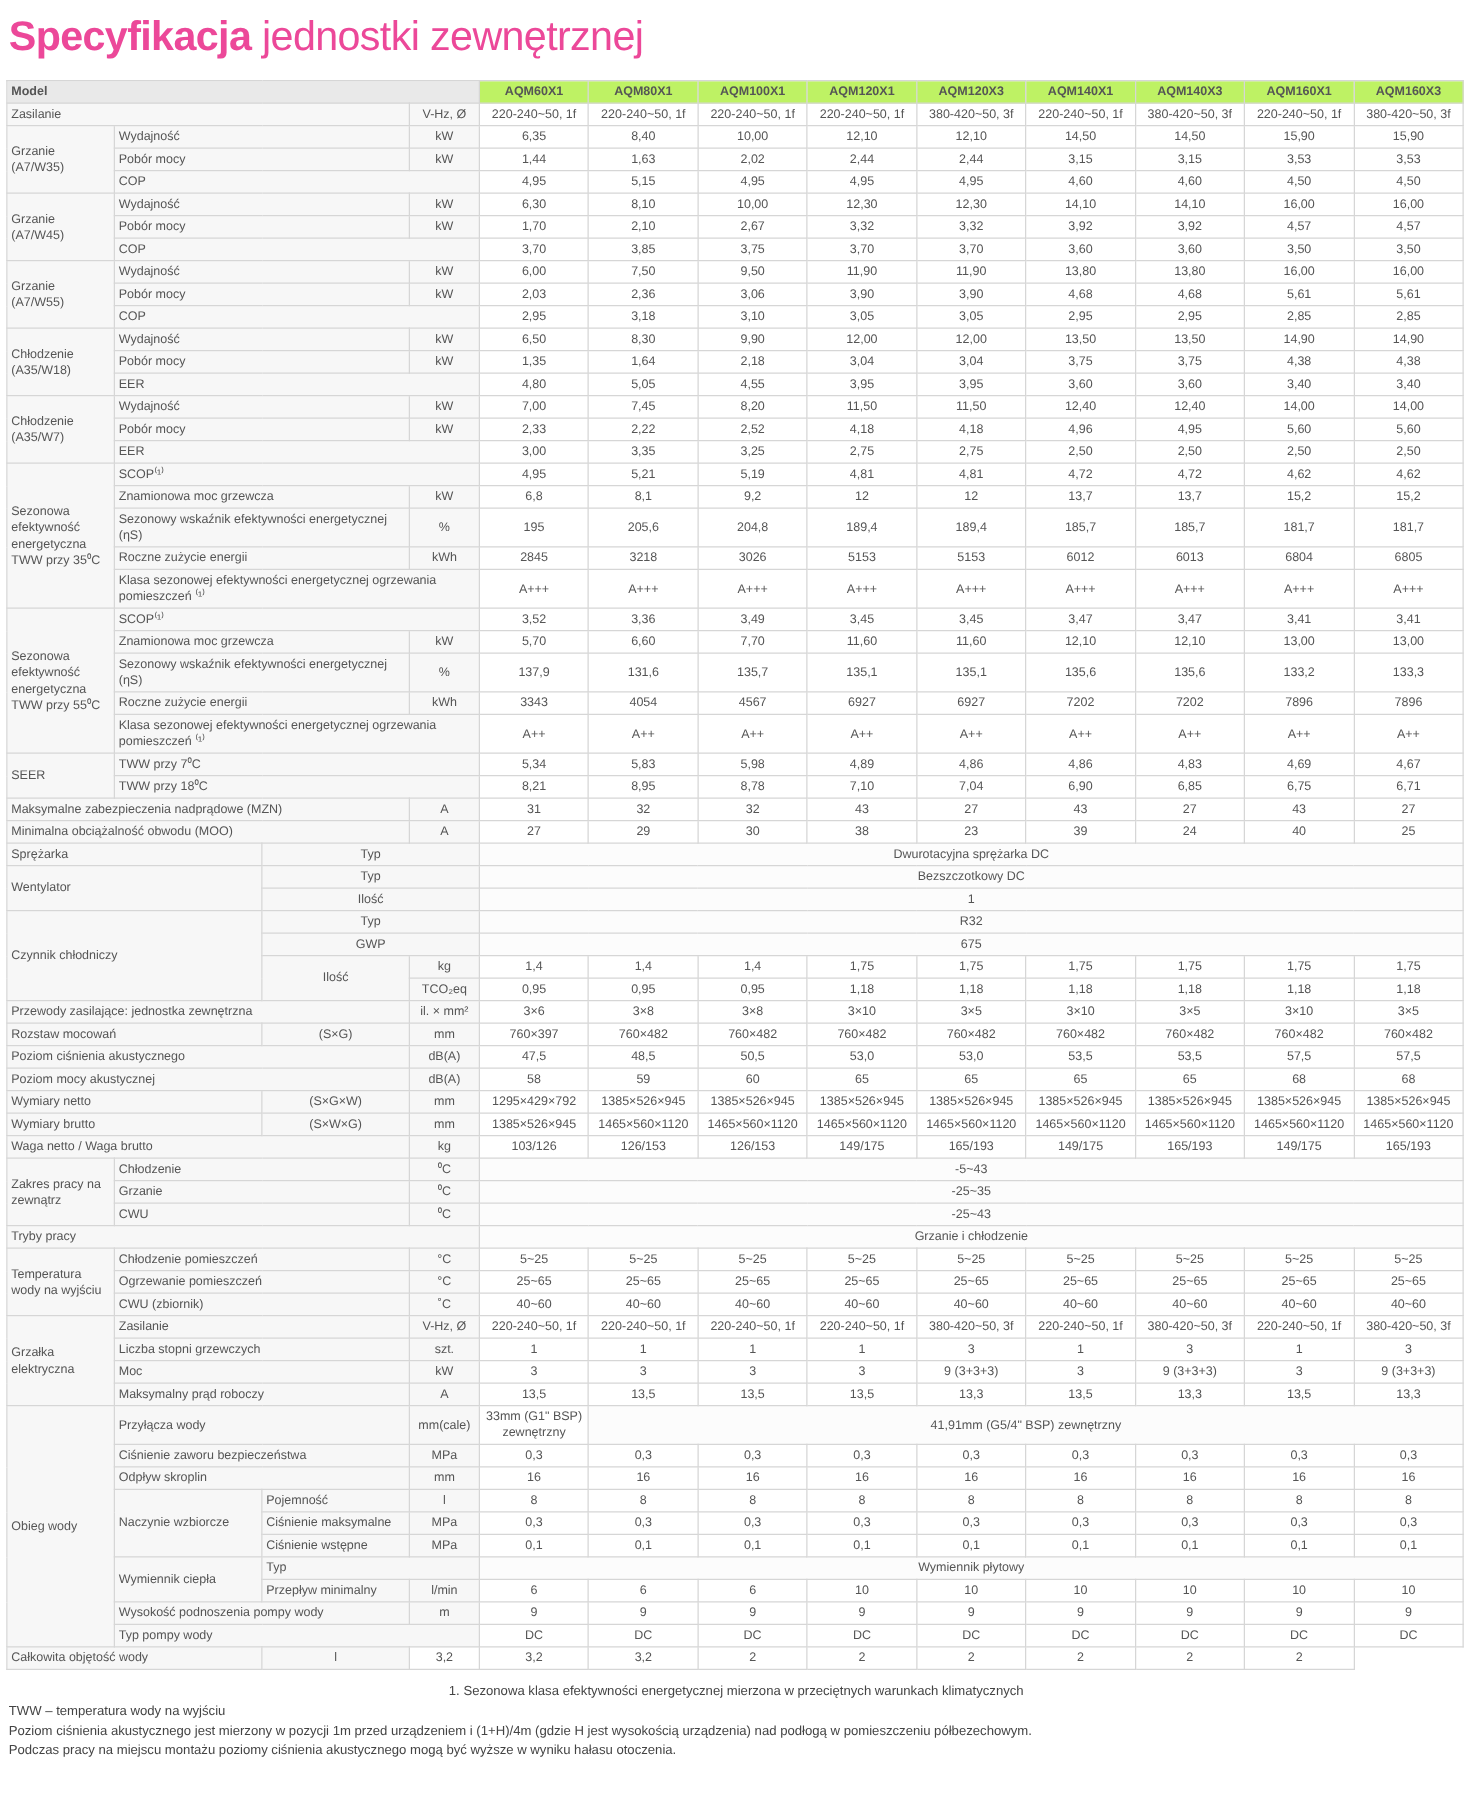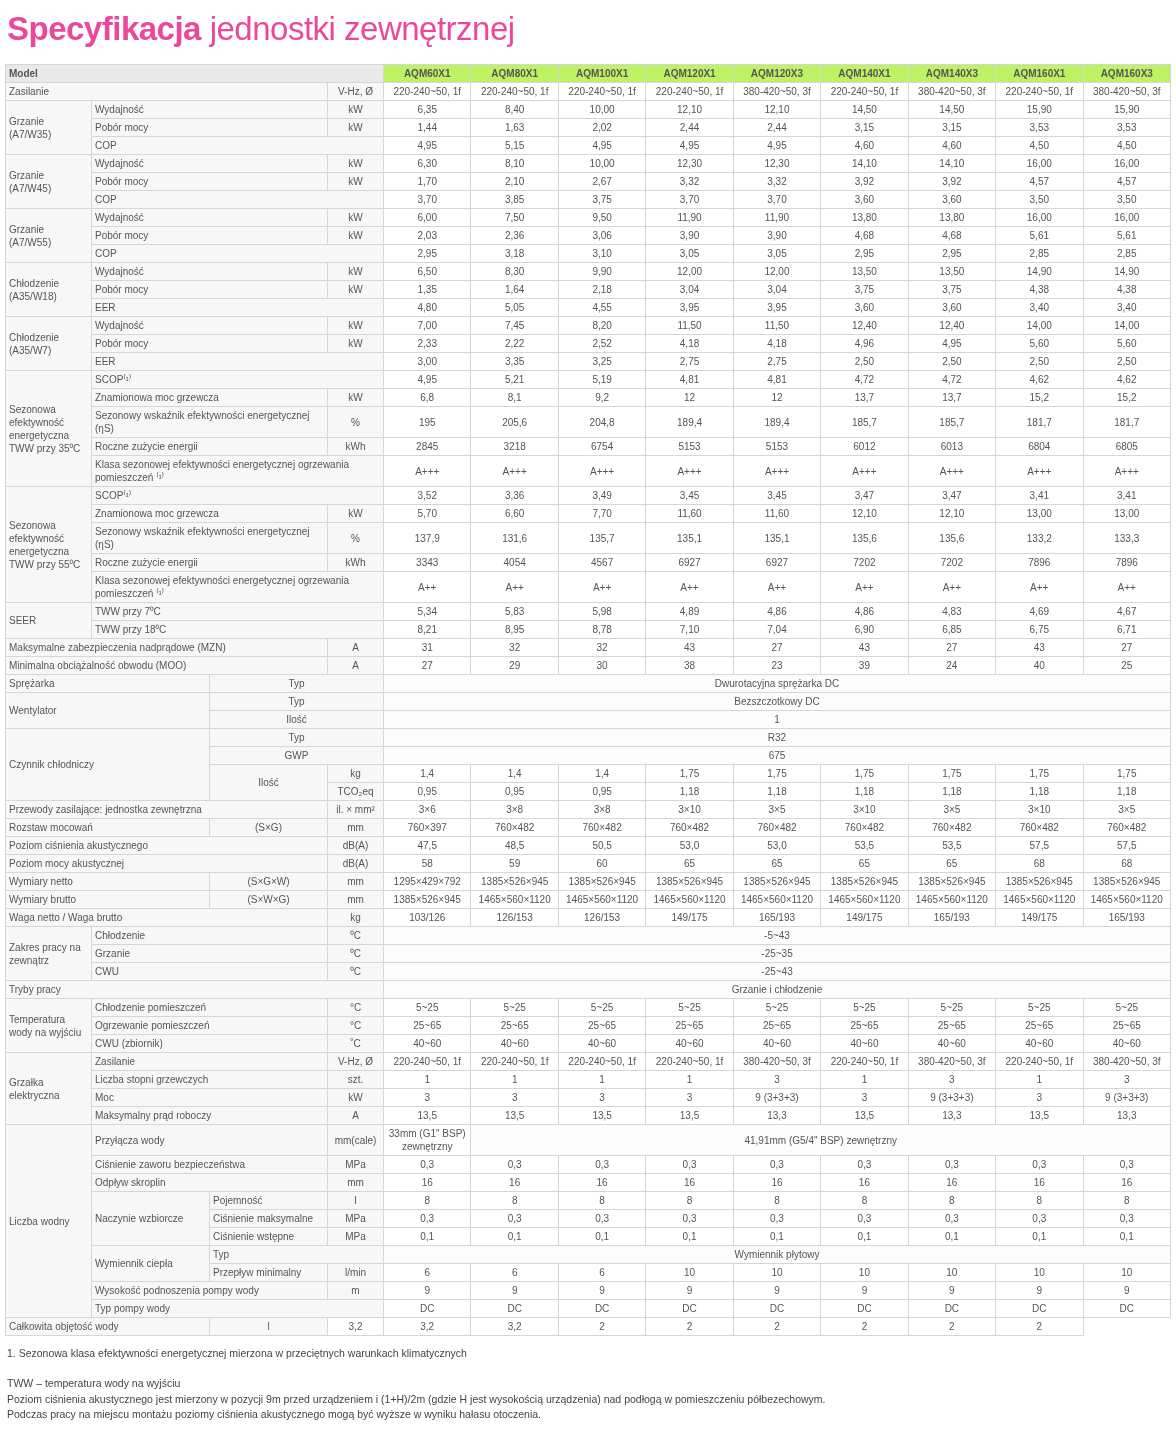--- a/index.html
+++ b/index.html
@@ -11,21 +11,21 @@
   table.spec td{border:1px solid #d6d6d6;padding:2px 3px;line-height:1.3;vertical-align:middle;color:#555;word-wrap:break-word;}
   .c-h{background:#e9e9e9;font-weight:bold;color:#3a3a3a;text-align:left;padding-left:5px;}
   .c-m{background:#bef264;font-weight:bold;color:#3a3a3a;text-align:center;}
   .c-lbl{background:#f7f7f7;color:#4a4a4a;text-align:left;padding-left:5px;}
   .c-ctr{text-align:center;padding-left:3px;}
   .c-unit{background:#f7f7f7;color:#4a4a4a;text-align:center;}
   .c-val{text-align:center;color:#555;background:#ffffff;}
   .c-vspan{background:#fcfcfc;}
   .notes{margin-top:10px;font-size:10.5px;color:#444;line-height:1.5;padding-left:2px;}
   .note{margin:0;}
-  .note.gap-after{margin-bottom:14px;}
+  .note.gap-after{text-align:center;}
 </style>
 </head>
 <body>
 
 <div class="page">
   <h1 class="title"><span class="bold">Specyfikacja</span><span> jednostki zewnętrznej</span></h1>
 
   <table class="spec">
     <colgroup>
       <col style="width:86px">
@@ -300,21 +300,21 @@
           <td class="c-val">185,7</td>
           <td class="c-val">185,7</td>
           <td class="c-val">181,7</td>
           <td class="c-val">181,7</td>
         </tr>
         <tr>
           <td colspan="2" class="c-lbl">Roczne zużycie energii</td>
           <td class="c-unit">kWh</td>
           <td class="c-val">2845</td>
           <td class="c-val">3218</td>
-          <td class="c-val">6754</td>
+          <td class="c-val">3026</td>
           <td class="c-val">5153</td>
           <td class="c-val">5153</td>
           <td class="c-val">6012</td>
           <td class="c-val">6013</td>
           <td class="c-val">6804</td>
           <td class="c-val">6805</td>
         </tr>
         <tr>
           <td colspan="3" class="c-lbl">Klasa sezonowej efektywności energetycznej ogrzewania pomieszczeń ⁽¹⁾</td>
           <td class="c-val">A+++</td>
@@ -691,21 +691,21 @@
           <td class="c-val">13,5</td>
           <td class="c-val">13,5</td>
           <td class="c-val">13,5</td>
           <td class="c-val">13,3</td>
           <td class="c-val">13,5</td>
           <td class="c-val">13,3</td>
           <td class="c-val">13,5</td>
           <td class="c-val">13,3</td>
         </tr>
         <tr>
-          <td rowspan="10" class="c-lbl">Liczba wodny</td>
+          <td rowspan="10" class="c-lbl">Obieg wody</td>
           <td colspan="2" class="c-lbl">Przyłącza wody</td>
           <td class="c-unit">mm(cale)</td>
           <td class="c-val">33mm (G1" BSP) zewnętrzny</td>
           <td colspan="8" class="c-val c-vspan">41,91mm (G5/4" BSP) zewnętrzny</td>
         </tr>
         <tr>
           <td colspan="2" class="c-lbl">Ciśnienie zaworu bezpieczeństwa</td>
           <td class="c-unit">MPa</td>
           <td class="c-val">0,3</td>
           <td class="c-val">0,3</td>
@@ -825,17 +825,17 @@
           <td class="c-val">2</td>
           <td class="c-val">2</td>
           <td class="c-val">2</td>
         </tr>
       </tbody>
   </table>
 
   <div class="notes">
     <p class="note gap-after">1. Sezonowa klasa efektywności energetycznej mierzona w przeciętnych warunkach klimatycznych</p>
     <p class="note">TWW – temperatura wody na wyjściu</p>
-    <p class="note">Poziom ciśnienia akustycznego jest mierzony w pozycji 9m przed urządzeniem i (1+H)/2m (gdzie H jest wysokością urządzenia) nad podłogą w pomieszczeniu półbezechowym.</p>
+    <p class="note">Poziom ciśnienia akustycznego jest mierzony w pozycji 1m przed urządzeniem i (1+H)/4m (gdzie H jest wysokością urządzenia) nad podłogą w pomieszczeniu półbezechowym.</p>
     <p class="note">Podczas pracy na miejscu montażu poziomy ciśnienia akustycznego mogą być wyższe w wyniku hałasu otoczenia.</p>
 
   </div>
 </div>
 
 </body></html>

